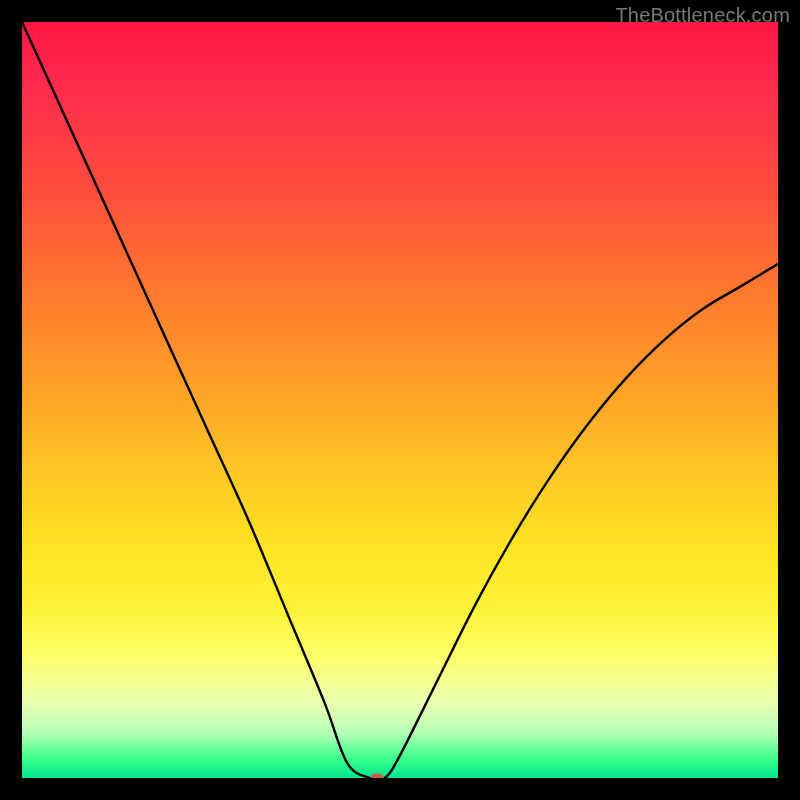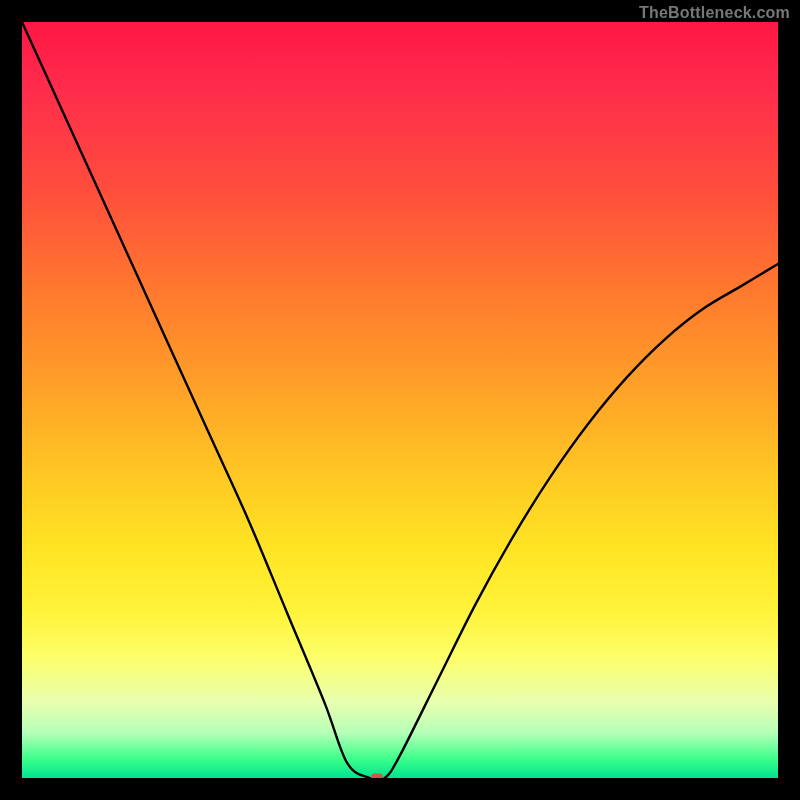--- a/index.html
+++ b/index.html
@@ -61,22 +61,22 @@
     height: 9px;
     border-radius: 4px;
     background: #cc5a4a;
     transform: translate(-50%, -50%);
   }
   .watermark {
     position: absolute;
     top: 4px;
     right: 10px;
     color: #777;
-    font-size: 16px;
-    font-weight: 700;
+    font-size: 20px;
+    font-weight: 400;
     letter-spacing: 0.2px;
   }
 </style>
 </head>
 <body>
 
 <div class="frame">
   <div class="plot">
     <div class="gradient"></div>
     <svg class="curve" viewBox="0 0 756 756" preserveAspectRatio="none">

